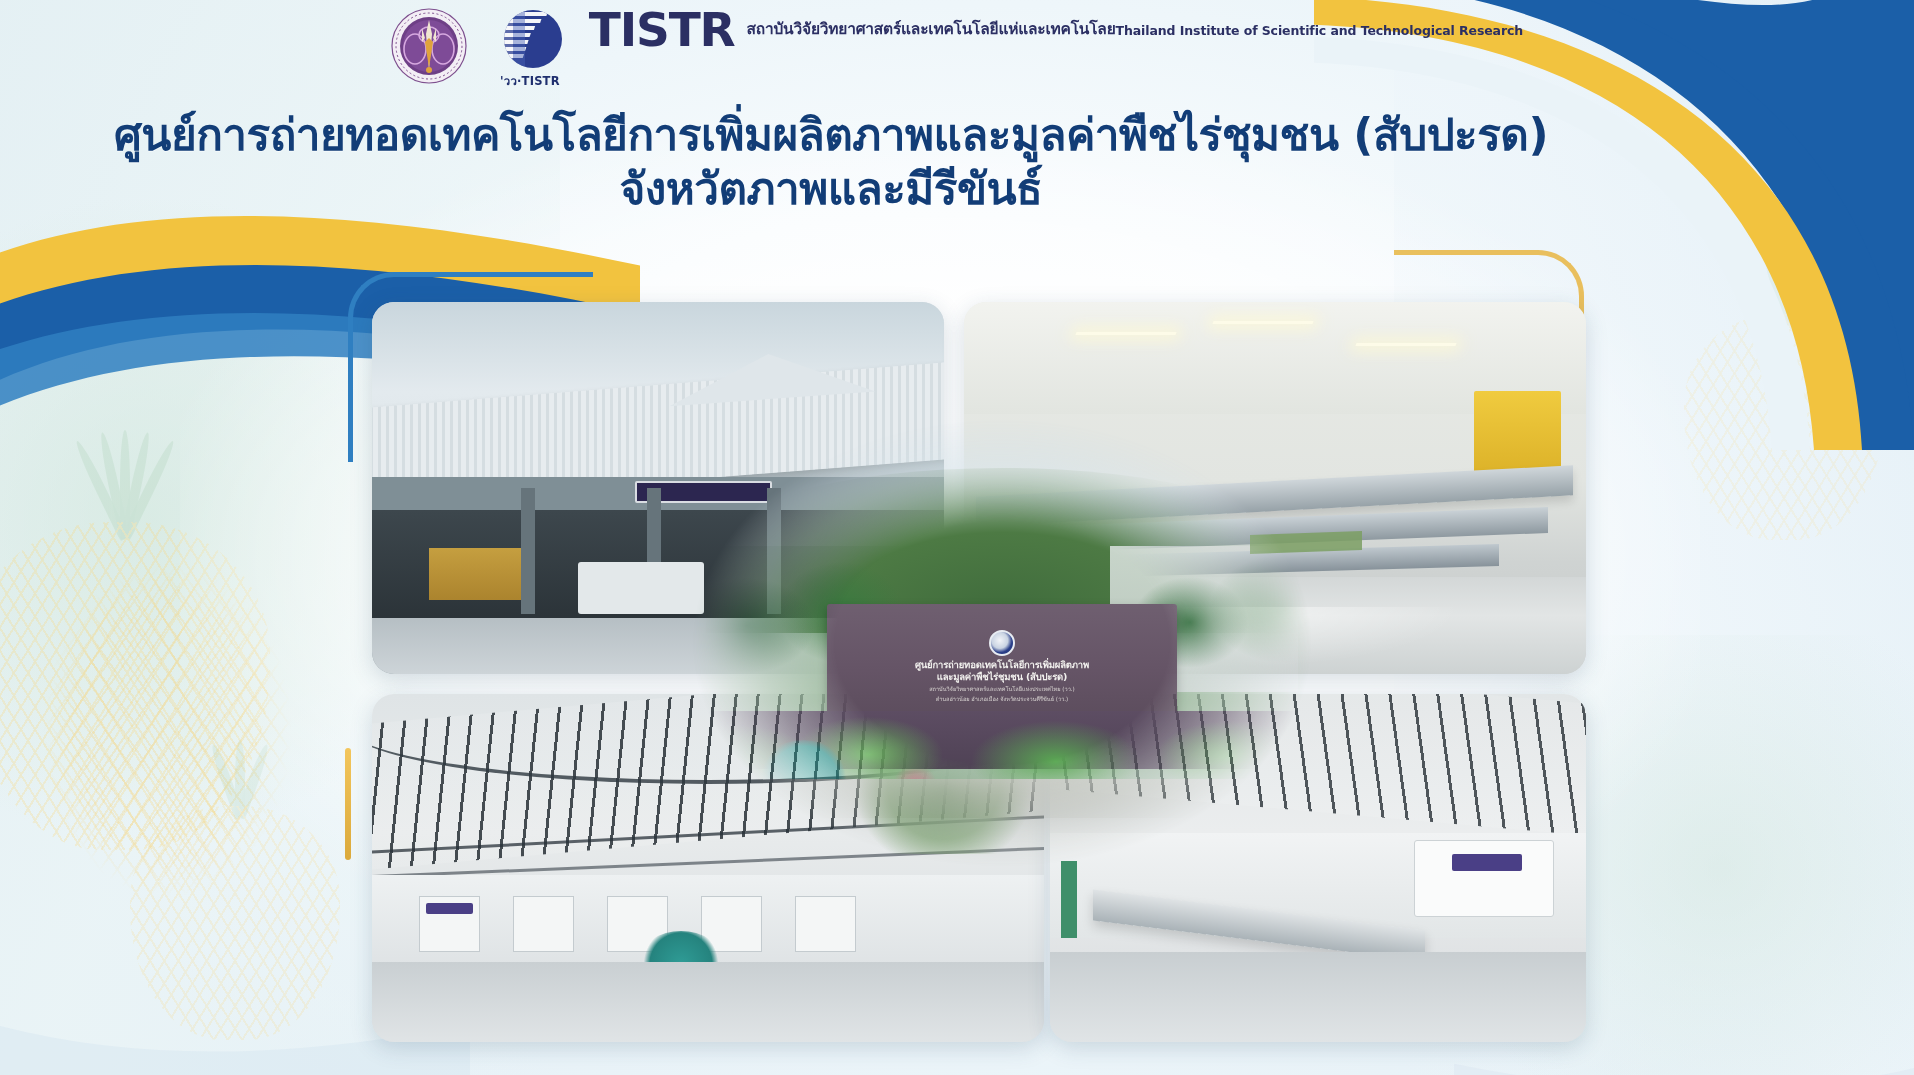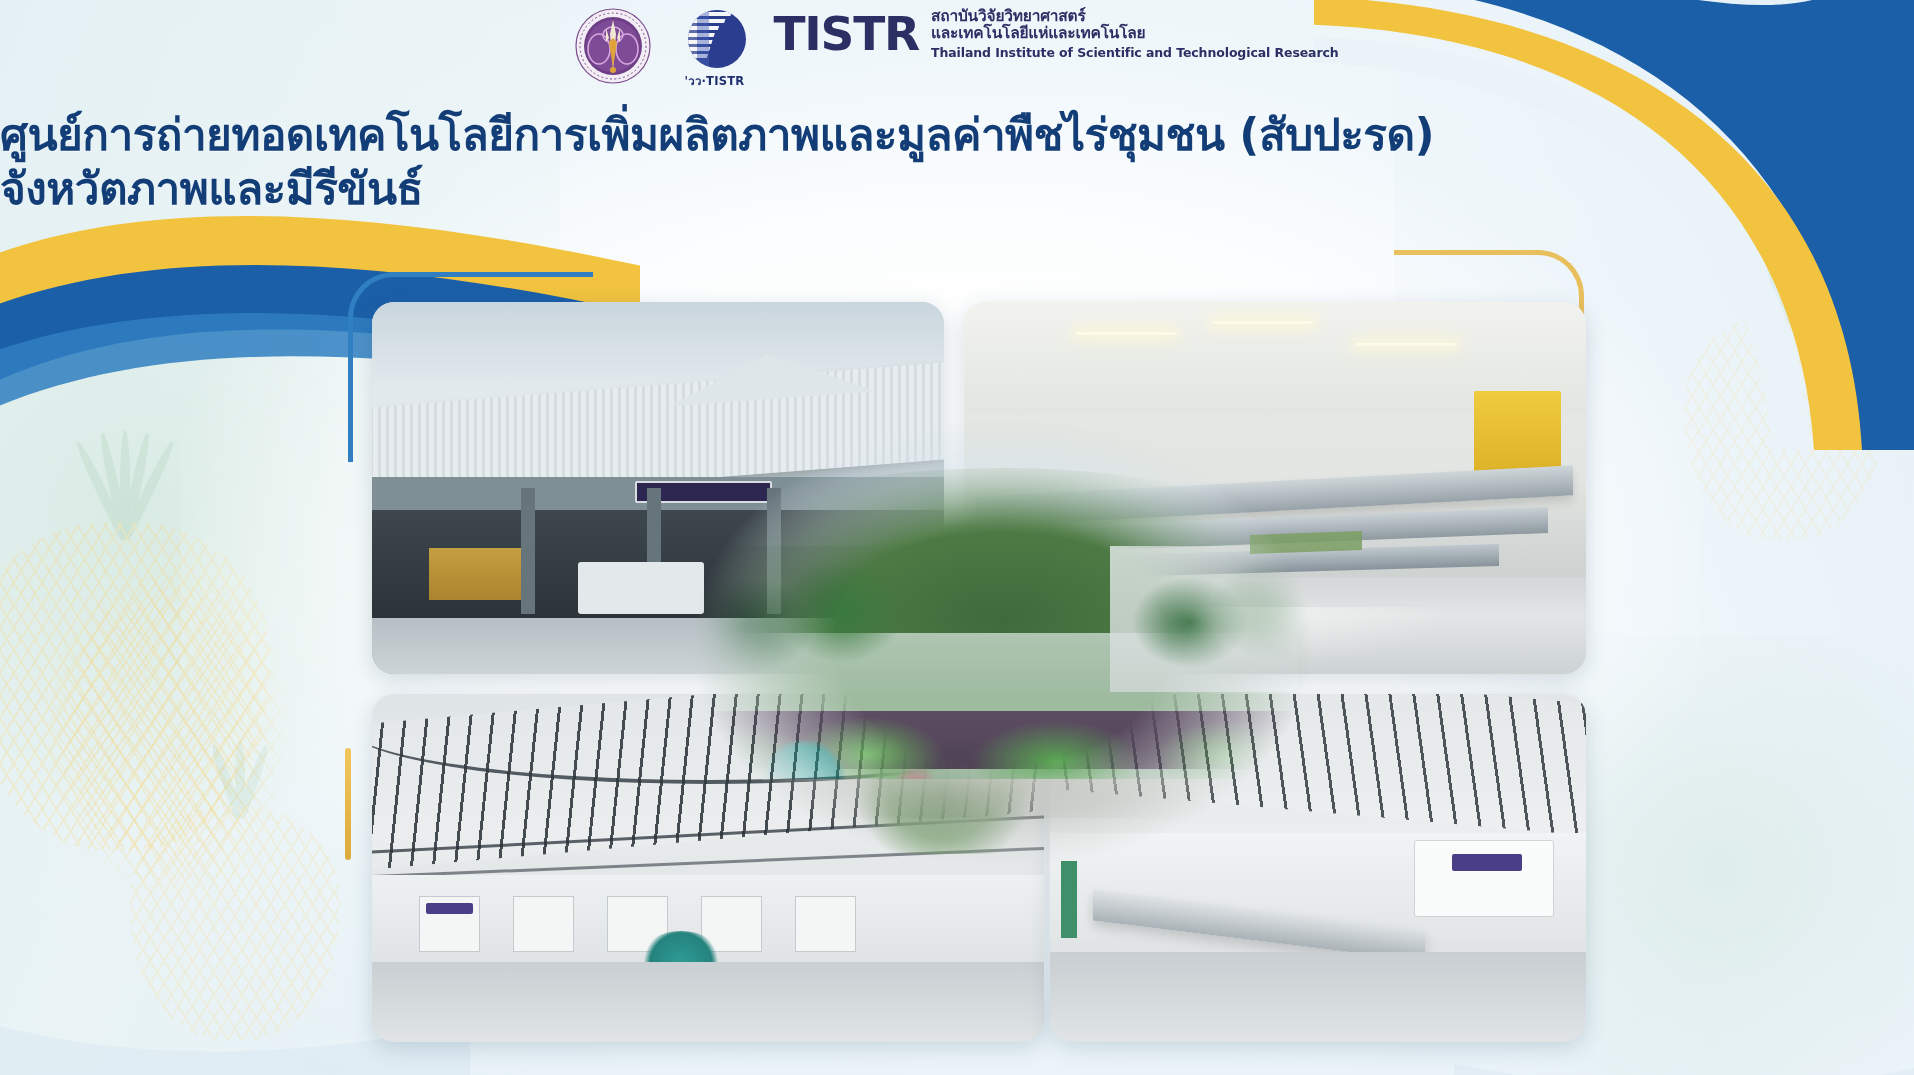--- a/index.html
+++ b/index.html
@@ -91,33 +91,33 @@
   .tistr-sub {
     position:absolute; left:0; bottom:-2px; width:100%;
     text-align:center; font-size:11.5px; font-weight:bold; color:#1f2f6e;
     letter-spacing:.2px;
   }
   .tistr-text { display:flex; align-items:center; gap:12px; margin-left:2px; }
   .tistr-word {
     font-size:47px; font-weight:bold; color:#2b2f63;
     letter-spacing:-1.2px; line-height:.92; font-family:"DejaVu Sans",sans-serif;
   }
-  .tistr-right { display:flex; flex-direction:column; justify-content:center; }
+  .tistr-right { display:flex; flex-direction:row; justify-content:center; }
   .t-th1, .t-th2 {
     font-size:15.5px; color:#2b2f63; font-weight:bold; line-height:1.12;
     font-family:"DejaVu Sans","Liberation Sans",sans-serif; letter-spacing:-.2px;
   }
   .t-en {
     font-size:12.5px; color:#2b2f63; font-weight:bold; margin-top:2px;
     letter-spacing:-.1px;
   }
 
   
   .title-block {
-    position:absolute; left:0; top:108px; width:1662px; text-align:left;
+    position:absolute; left:0; top:108px; width:1662px; text-align:center;
     z-index:6;
   }
   .title-l1, .title-l2 {
     color:#123d77; font-weight:bold;
     font-family:"DejaVu Sans","Liberation Sans",sans-serif;
     line-height:1.22; letter-spacing:-.5px;
     text-shadow:0 1px 0 rgba(255,255,255,.55);
   }
   .title-l1 { font-size:44px; }
   .title-l2 { font-size:44px; }
@@ -494,20 +494,27 @@
       </div>
     </div>
   </div>
 
   <div class="center-photo">
     <div class="cp-bg"></div>
     <div class="cp-sky"></div>
     <div class="cp-hill"></div>
     <div class="cp-build"></div>
     <div class="cp-trees"></div>
+    <div class="cp-sign">
+      <div class="emblem"></div>
+      <div class="s1">ศูนย์การถ่ายทอดเทคโนโลยีการเพิ่มผลิตภาพ</div>
+      <div class="s2">และมูลค่าพืชไร่ชุมชน (สับปะรด)</div>
+      <div class="s3">สถาบันวิจัยวิทยาศาสตร์และเทคโนโลยีแห่งประเทศไทย (วว.)</div>
+      <div class="s3">ตำบลอ่าวน้อย อำเภอเมือง จังหวัดประจวบคีรีขันธ์ (วว.)</div>
+    </div>
     <div class="cp-hedge"></div>
     <div class="cp-green-front"></div>
     <div class="cp-teal"></div>
     <div class="cp-pink"></div>
     <div class="cp-base"></div>
     <div class="cp-road"></div>
   </div>
 
 </div>
 

